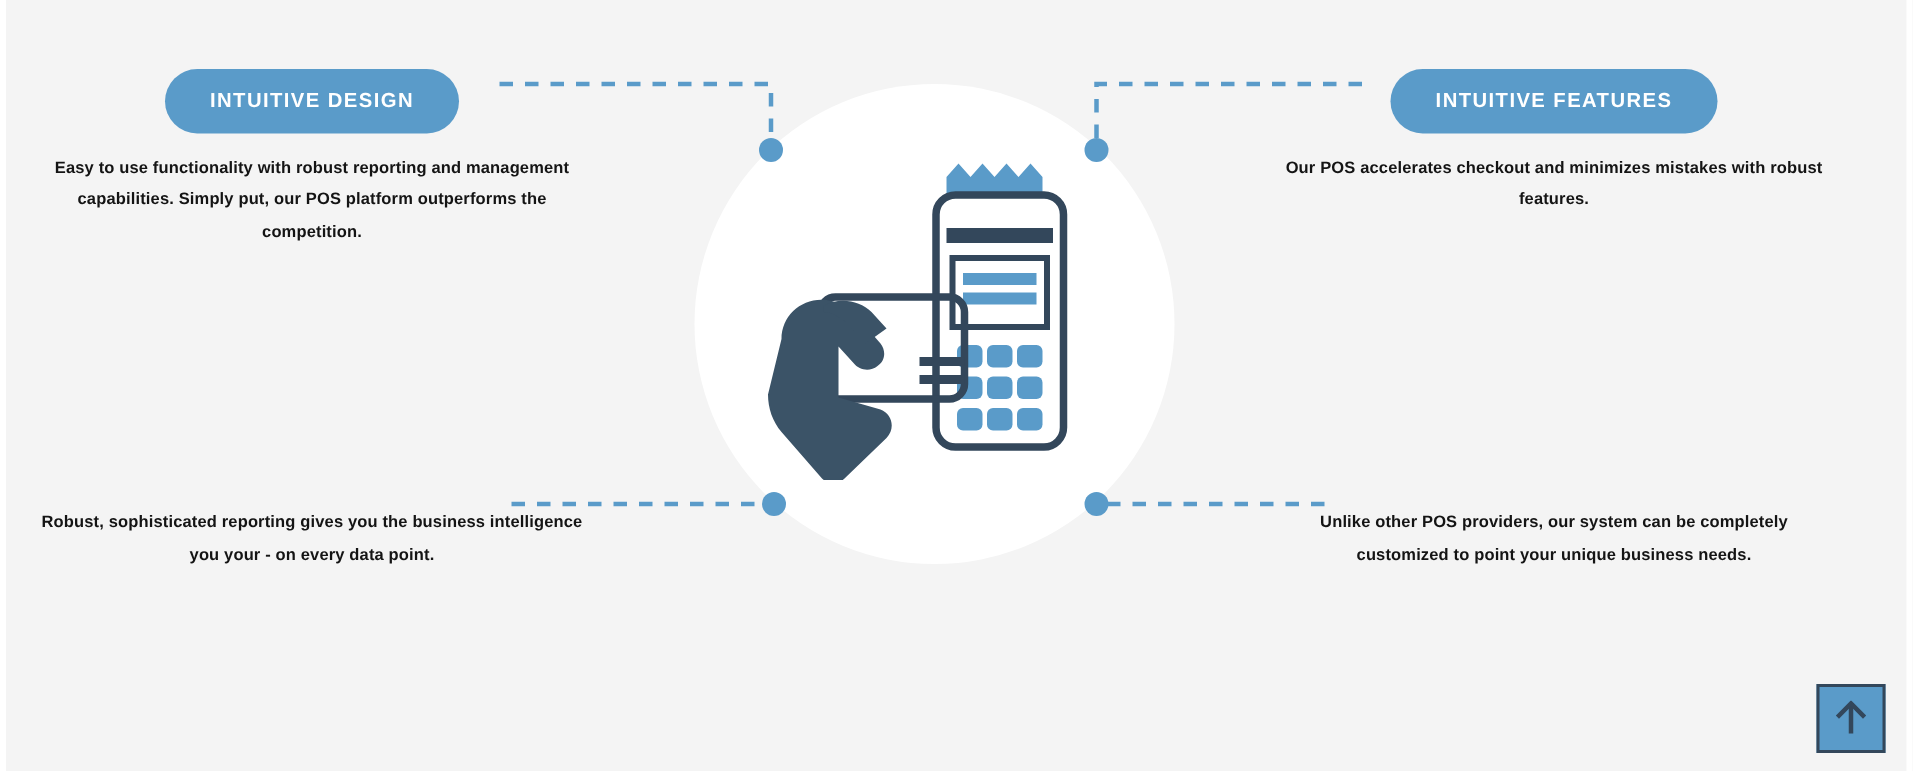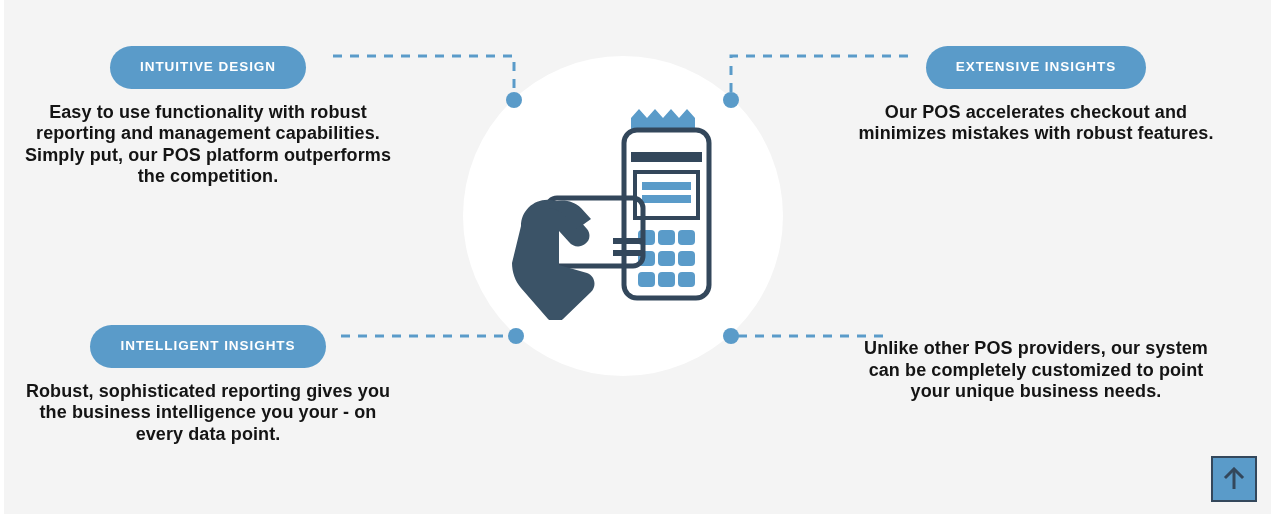--- a/index.html
+++ b/index.html
@@ -71,21 +71,21 @@
     line-height: 1;
     cursor: pointer;
     user-select: none;
     white-space: nowrap;
   }
 
   .desc {
     margin: 13px auto 0;
     width: 376px;
     color: #141414;
-    font-size: 18px;
+    font-size: 11px;
     font-weight: bold;
     line-height: 21.5px;
     letter-spacing: 0.1px;
   }
 
   
   #connectors {
     position: absolute;
     left: 0;
     top: 0;
@@ -180,26 +180,25 @@
              c-6 -7 -9 -16 -9 -25 Z" fill="#3b5367"></path>
     <path d="M44 104 c10 -6 24 -4 32 4 l10 11 l-14 10 l-12 -13 c-5 -5 -11 -8 -16 -8 Z" fill="#3b5367"></path>
   </svg>
 
   <div class="quadrant q-tl">
     <div class="pill">INTUITIVE DESIGN</div>
     <div class="desc">Easy to use functionality with robust reporting and management capabilities. Simply put, our POS platform outperforms the competition.</div>
   </div>
 
   <div class="quadrant q-tr">
-    <div class="pill">EXTENSIVE INSIGHTS</div>
+    <div class="pill">INTUITIVE FEATURES</div>
     <div class="desc">Our POS accelerates checkout and minimizes mistakes with robust features.</div>
   </div>
 
   <div class="quadrant q-bl">
-    <div class="pill">INTELLIGENT INSIGHTS</div>
     <div class="desc">Robust, sophisticated reporting gives you the business intelligence you your - on every data point.</div>
   </div>
 
   <div class="quadrant q-br">
     <div class="desc">Unlike other POS providers, our system can be completely customized to point your unique business needs.</div>
   </div>
 
   <div id="scroll-top">
     <svg width="22" height="24" viewBox="0 0 22 24" xmlns="http://www.w3.org/2000/svg">
       <path d="M11 2 L11 22" stroke="#33475b" stroke-width="3" fill="none"></path>

